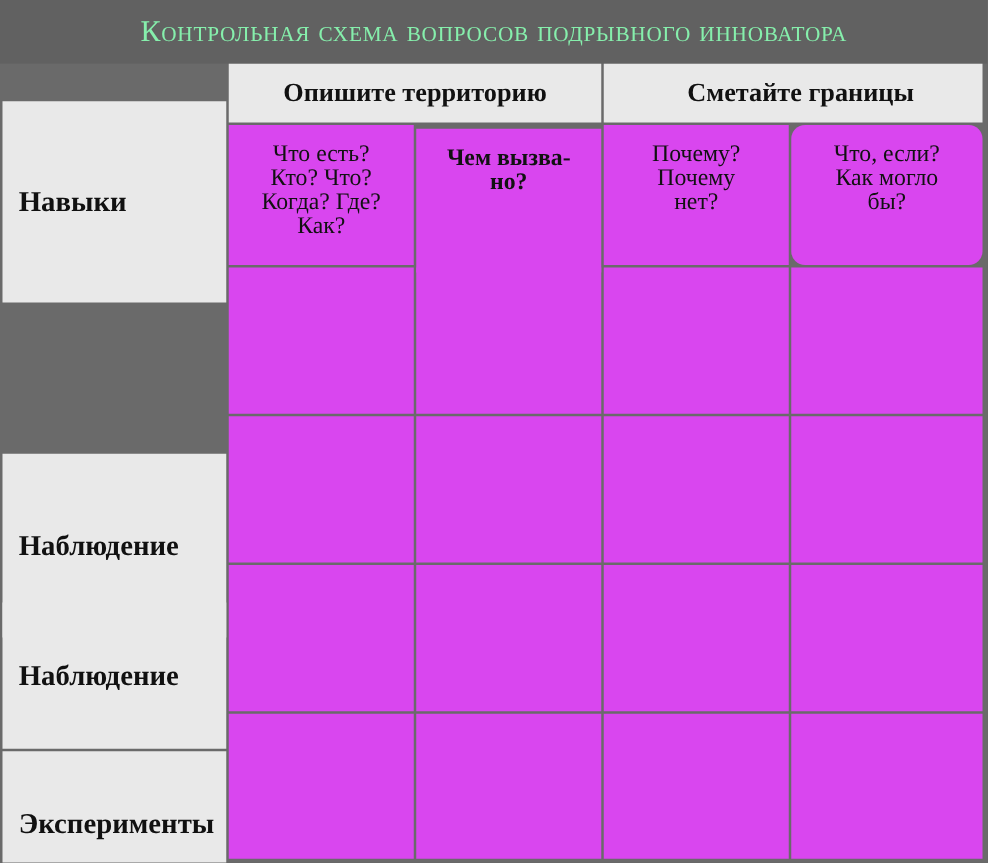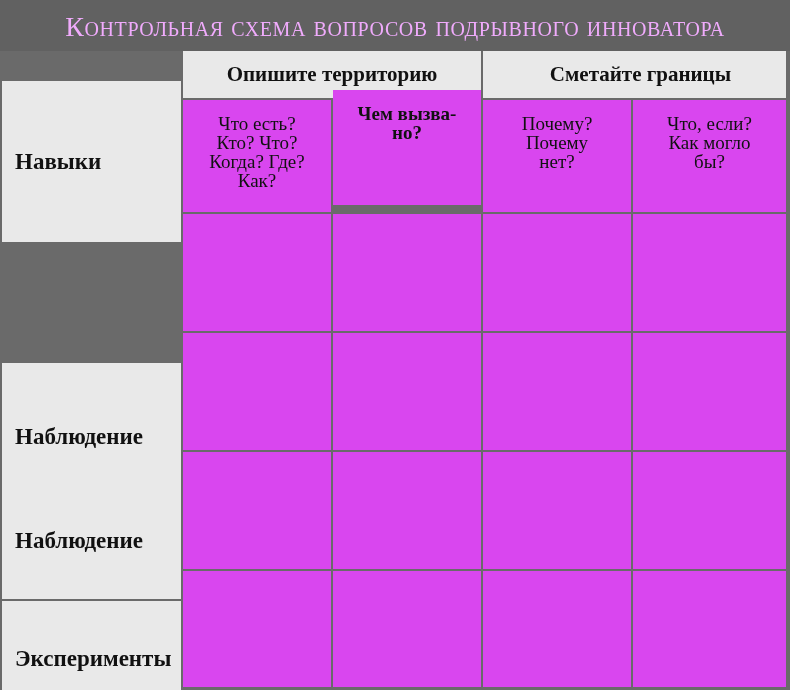--- a/index.html
+++ b/index.html
@@ -9,22 +9,22 @@
     font-family: "Liberation Serif", "DejaVu Serif", serif;
     color: #111;
     position: relative;
   }
   .title-bar {
     position: absolute; left: 0; top: 0; width: 790px; height: 51px;
     background: #616161;
     display: flex; align-items: center; justify-content: center;
   }
   .title-text {
-    color: #f0abfc;
-    font-size: 28px;
+    color: #86efac;
+    font-size: 24px;
     font-variant: small-caps;
     letter-spacing: 0.6px;
     font-weight: normal;
     margin-top: 2px;
   }
   .grid {
     position: absolute; left: 0; top: 51px; width: 790px; height: 639px;
     background: #6a6a6a;
   }
   .cell {
@@ -78,30 +78,30 @@
   <div class="cell gray group-header" style="left:483px; top:0px; width:303px; height:47px;padding-left:12px;">
     <span>Сметайте границы</span>
   </div>
 
   <div class="cell white sub-header" style="left:183px; top:49px; width:148px; height:112px;">
     <span>Что есть?
 Кто? Что?
 Когда? Где?
 Как?</span>
   </div>
-  <div class="cell white sub-header bold" style="left:333px; top:39px; width:148px; height:115px;font-family:Liberation Serif, serif;">
+  <div class="cell white sub-header bold" style="left:333px; top:52px; width:148px; height:115px;font-family:Liberation Serif, serif;">
     <span>Чем вызва-
 но?</span>
   </div>
   <div class="cell white sub-header" style="left:483px; top:49px; width:148px; height:112px;">
     <span>Почему?
 Почему
 нет?</span>
   </div>
-  <div class="cell white sub-header" style="left:633px; top:49px; width:153px; height:112px;">
+  <div class="cell white sub-header" style="left:633px; top:49px; width:153px; height:112px;border-radius:11px;">
     <span>Что, если?
 Как могло
 бы?</span>
   </div>
 
   <div class="cell white" style="left:183px; top:163px; width:148px; height:117px;">
       <span></span>
     </div>
   <div class="cell white" style="left:333px; top:163px; width:148px; height:117px;">
       <span></span>

